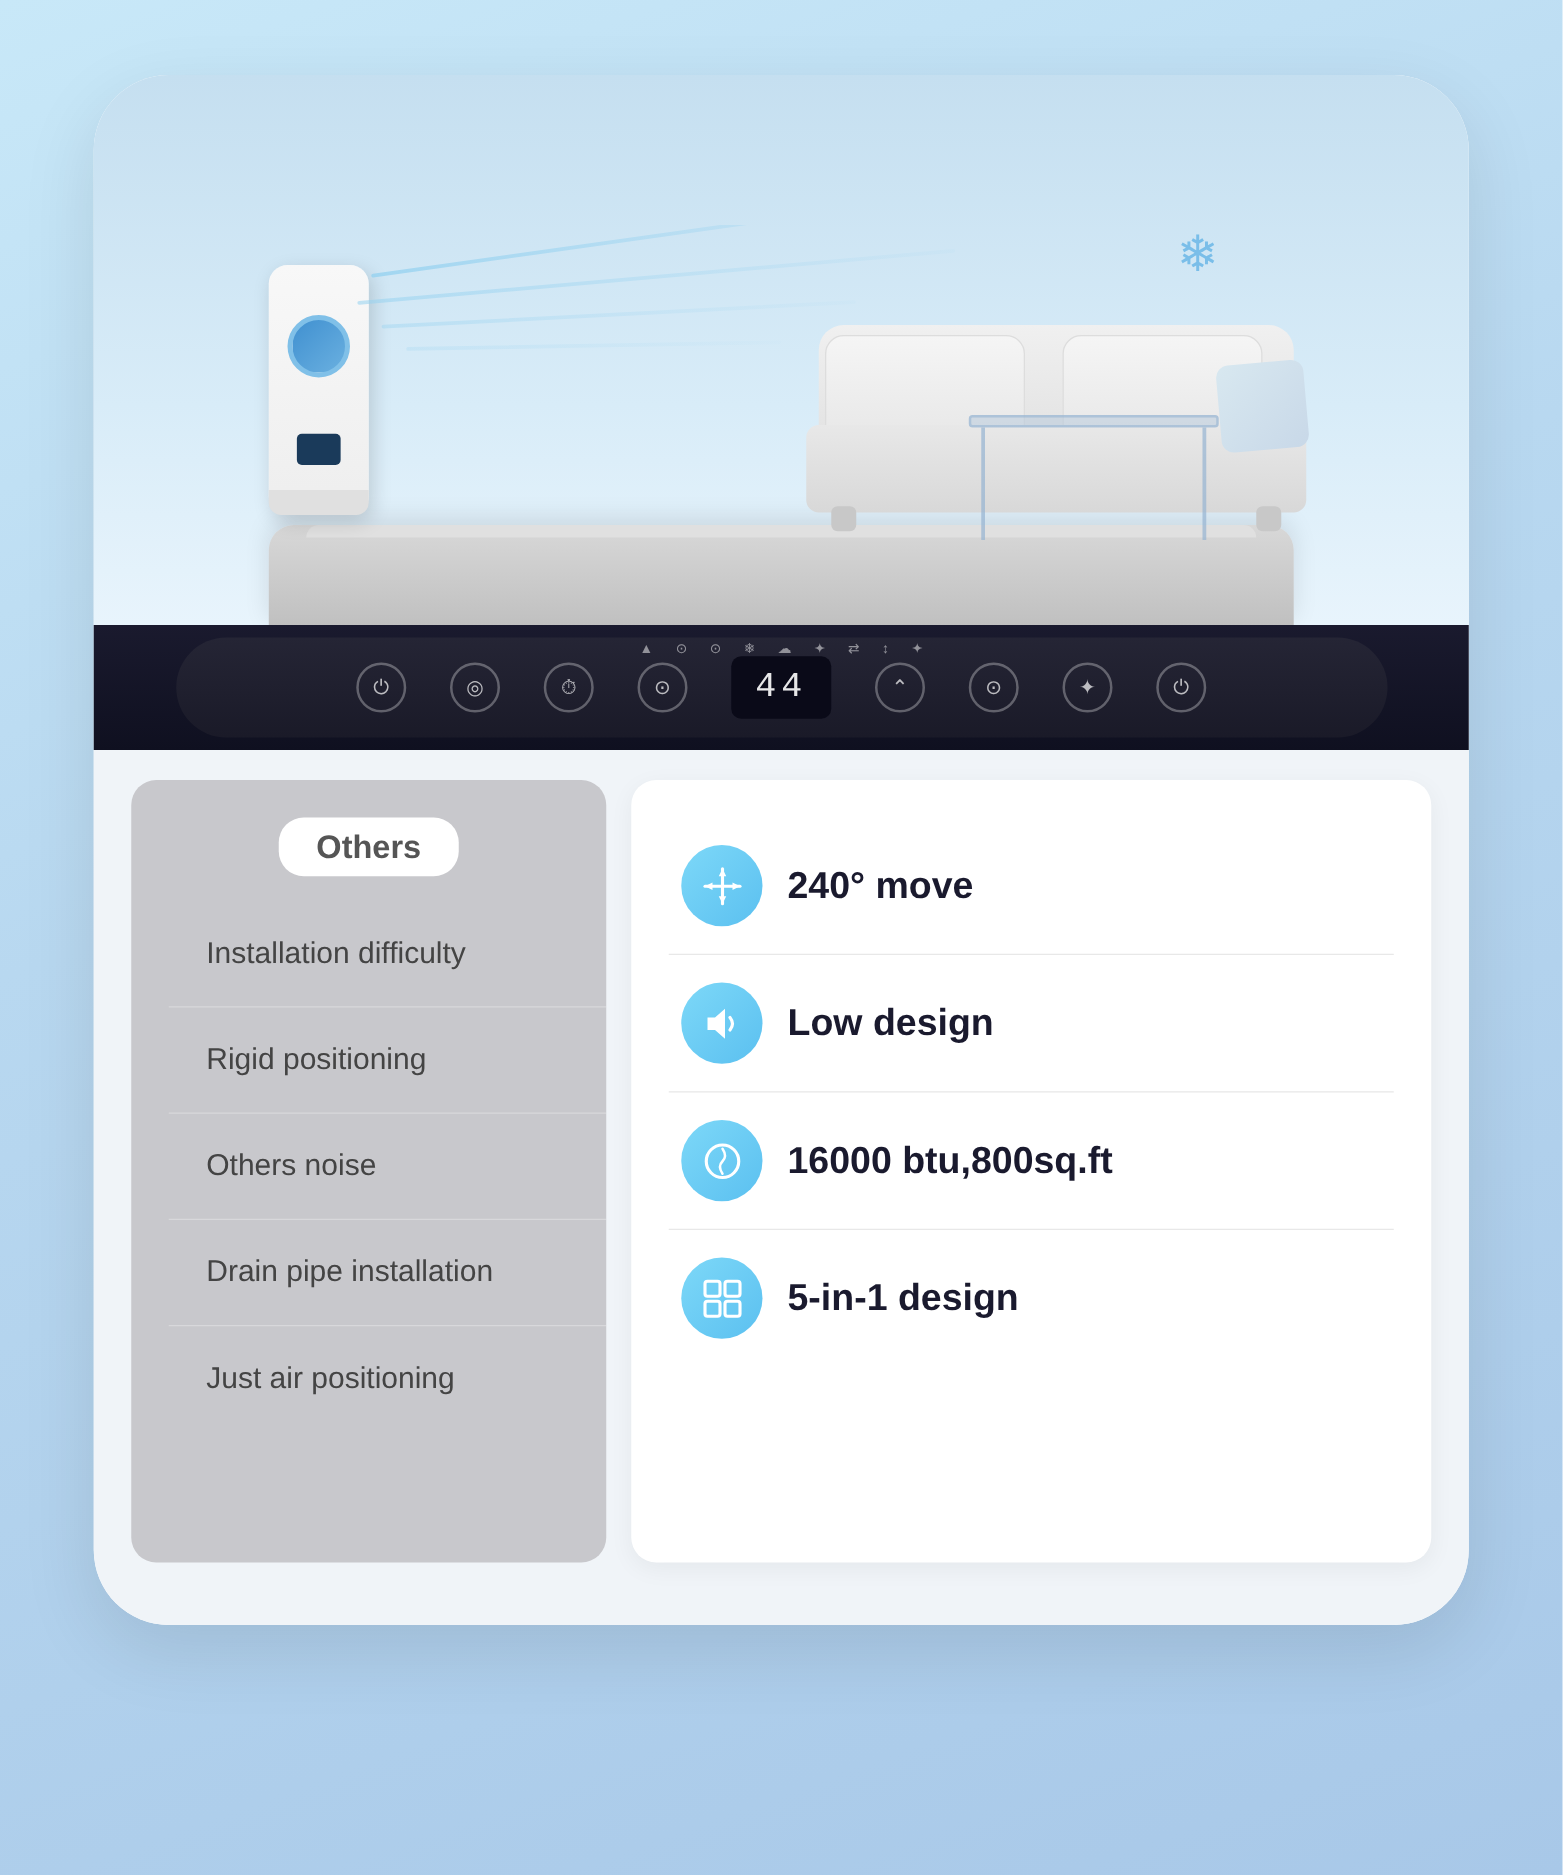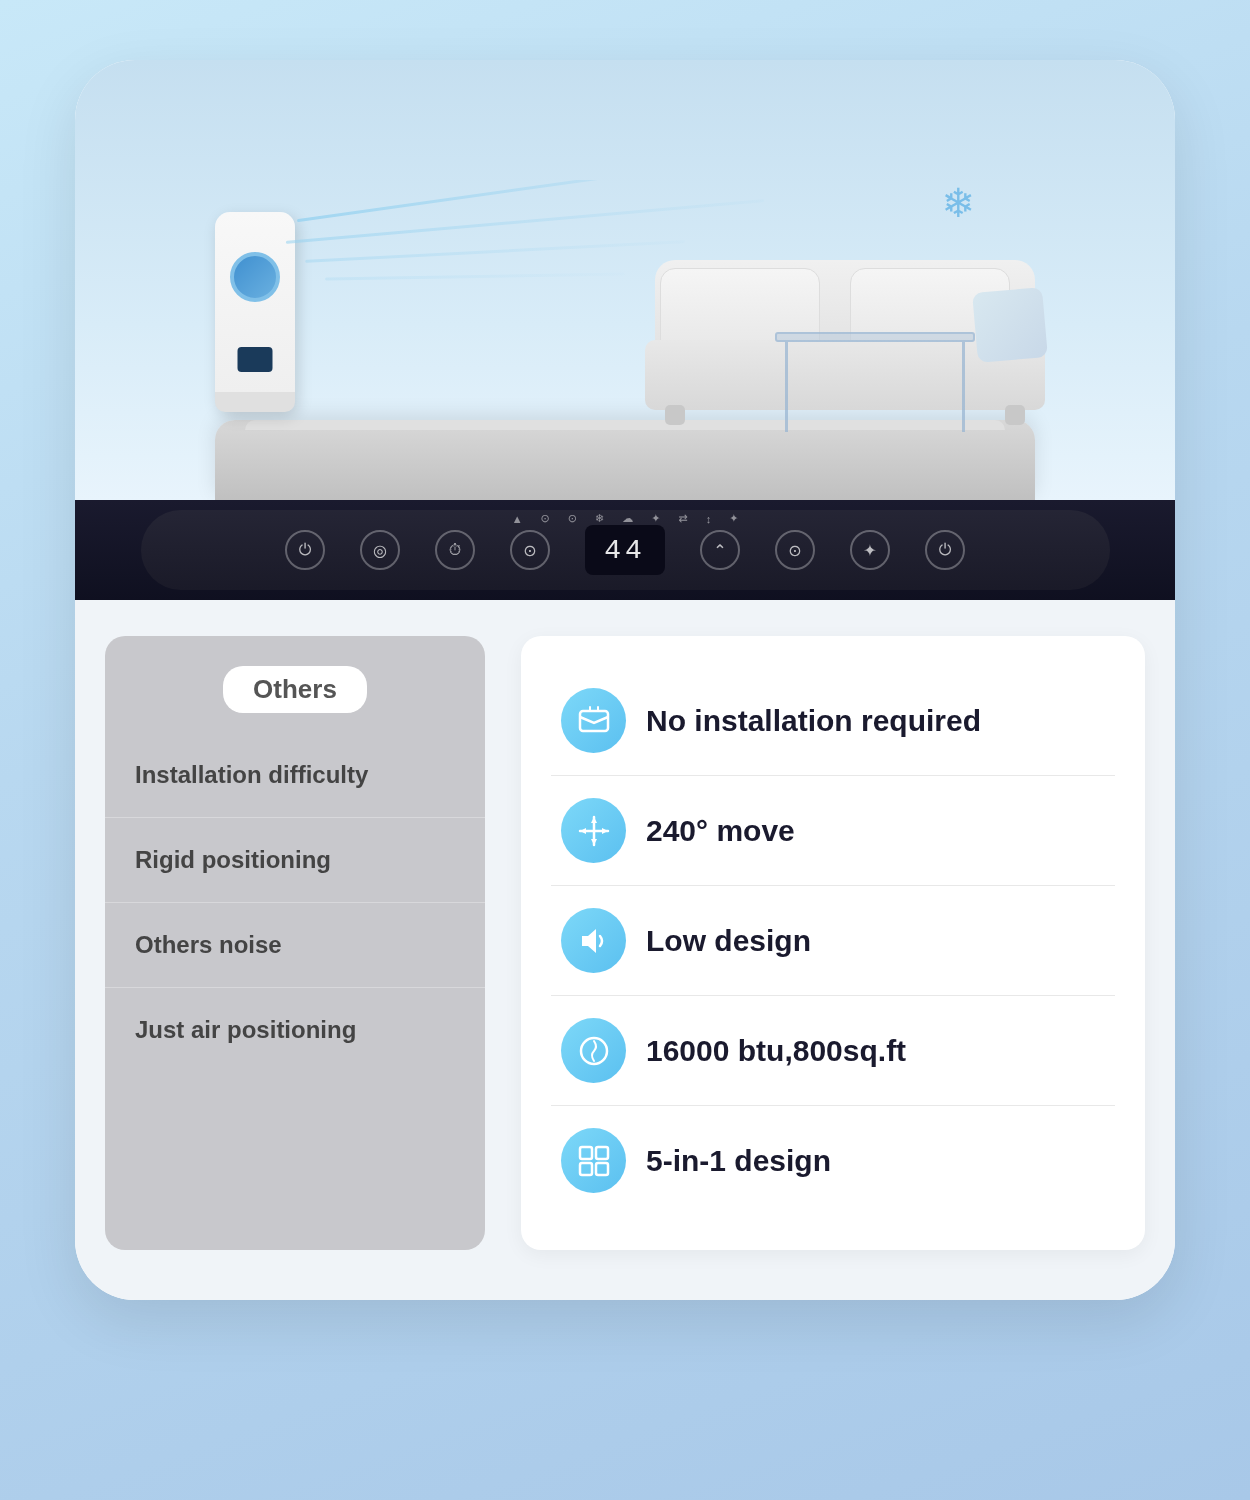--- a/index.html
+++ b/index.html
@@ -325,23 +325,23 @@
       font-size: 28px;
       font-family: 'Courier New', monospace;
       letter-spacing: 4px;
     }
 
     
     .comparison-section {
       width: 100%;
       background: #f0f4f8;
       border-radius: 0 0 60px 60px;
-      padding: 36px 30px 50px;
-      display: flex;
-      gap: 36px;
+      padding: 24px 30px 50px;
+      display: flex;
+      gap: 20px;
       min-height: 700px;
     }
 
     
     .others-column {
       width: 380px;
       background: #c8c8cc;
       border-radius: 20px;
       padding: 30px 0;
       flex-shrink: 0;
@@ -359,22 +359,23 @@
       padding: 8px 30px;
       font-size: 26px;
       font-weight: 700;
       color: #555;
     }
 
     .others-item {
       padding: 28px 30px;
       border-bottom: 1px solid rgba(255,255,255,0.3);
       font-size: 24px;
-      font-weight: 700;
+      font-weight: 400;
       color: #444;
+      margin-left: 30px;
     }
 
     .others-item:last-child {
       border-bottom: none;
     }
 
     
     .our-column {
       flex: 1;
       background: white;
@@ -521,35 +522,26 @@
 
   <div class="comparison-section">
 
     <div class="others-column">
       <div class="others-header">
         <span class="others-badge">Others</span>
       </div>
       <div class="others-item">Installation difficulty</div>
       <div class="others-item">Rigid positioning</div>
       <div class="others-item">Others noise</div>
+      <div class="others-item">Drain pipe installation</div>
       <div class="others-item">Just air positioning</div>
     </div>
 
     <div class="our-column">
 
-      <div class="our-item">
-        <div class="feature-icon">
-          <svg width="36" height="36" viewBox="0 0 36 36" fill="none">
-            <rect x="4" y="8" width="28" height="20" rx="3" stroke="white" stroke-width="2.5" fill="none"></rect>
-            <path d="M4 14 L18 20 L32 14" stroke="white" stroke-width="2.5" fill="none"></path>
-            <path d="M14 8 L14 4 M22 8 L22 4" stroke="white" stroke-width="2" stroke-linecap="round"></path>
-          </svg>
-        </div>
-        <span class="feature-text">No installation required</span>
-      </div>
 
       <div class="our-item">
         <div class="feature-icon">
           <svg width="36" height="36" viewBox="0 0 36 36" fill="none">
             <line x1="18" y1="4" x2="18" y2="32" stroke="white" stroke-width="2.5" stroke-linecap="round"></line>
             <line x1="4" y1="18" x2="32" y2="18" stroke="white" stroke-width="2.5" stroke-linecap="round"></line>
             <polygon points="18,4 15,10 21,10" fill="white"></polygon>
             <polygon points="18,32 15,26 21,26" fill="white"></polygon>
             <polygon points="4,18 10,15 10,21" fill="white"></polygon>
             <polygon points="32,18 26,15 26,21" fill="white"></polygon>

